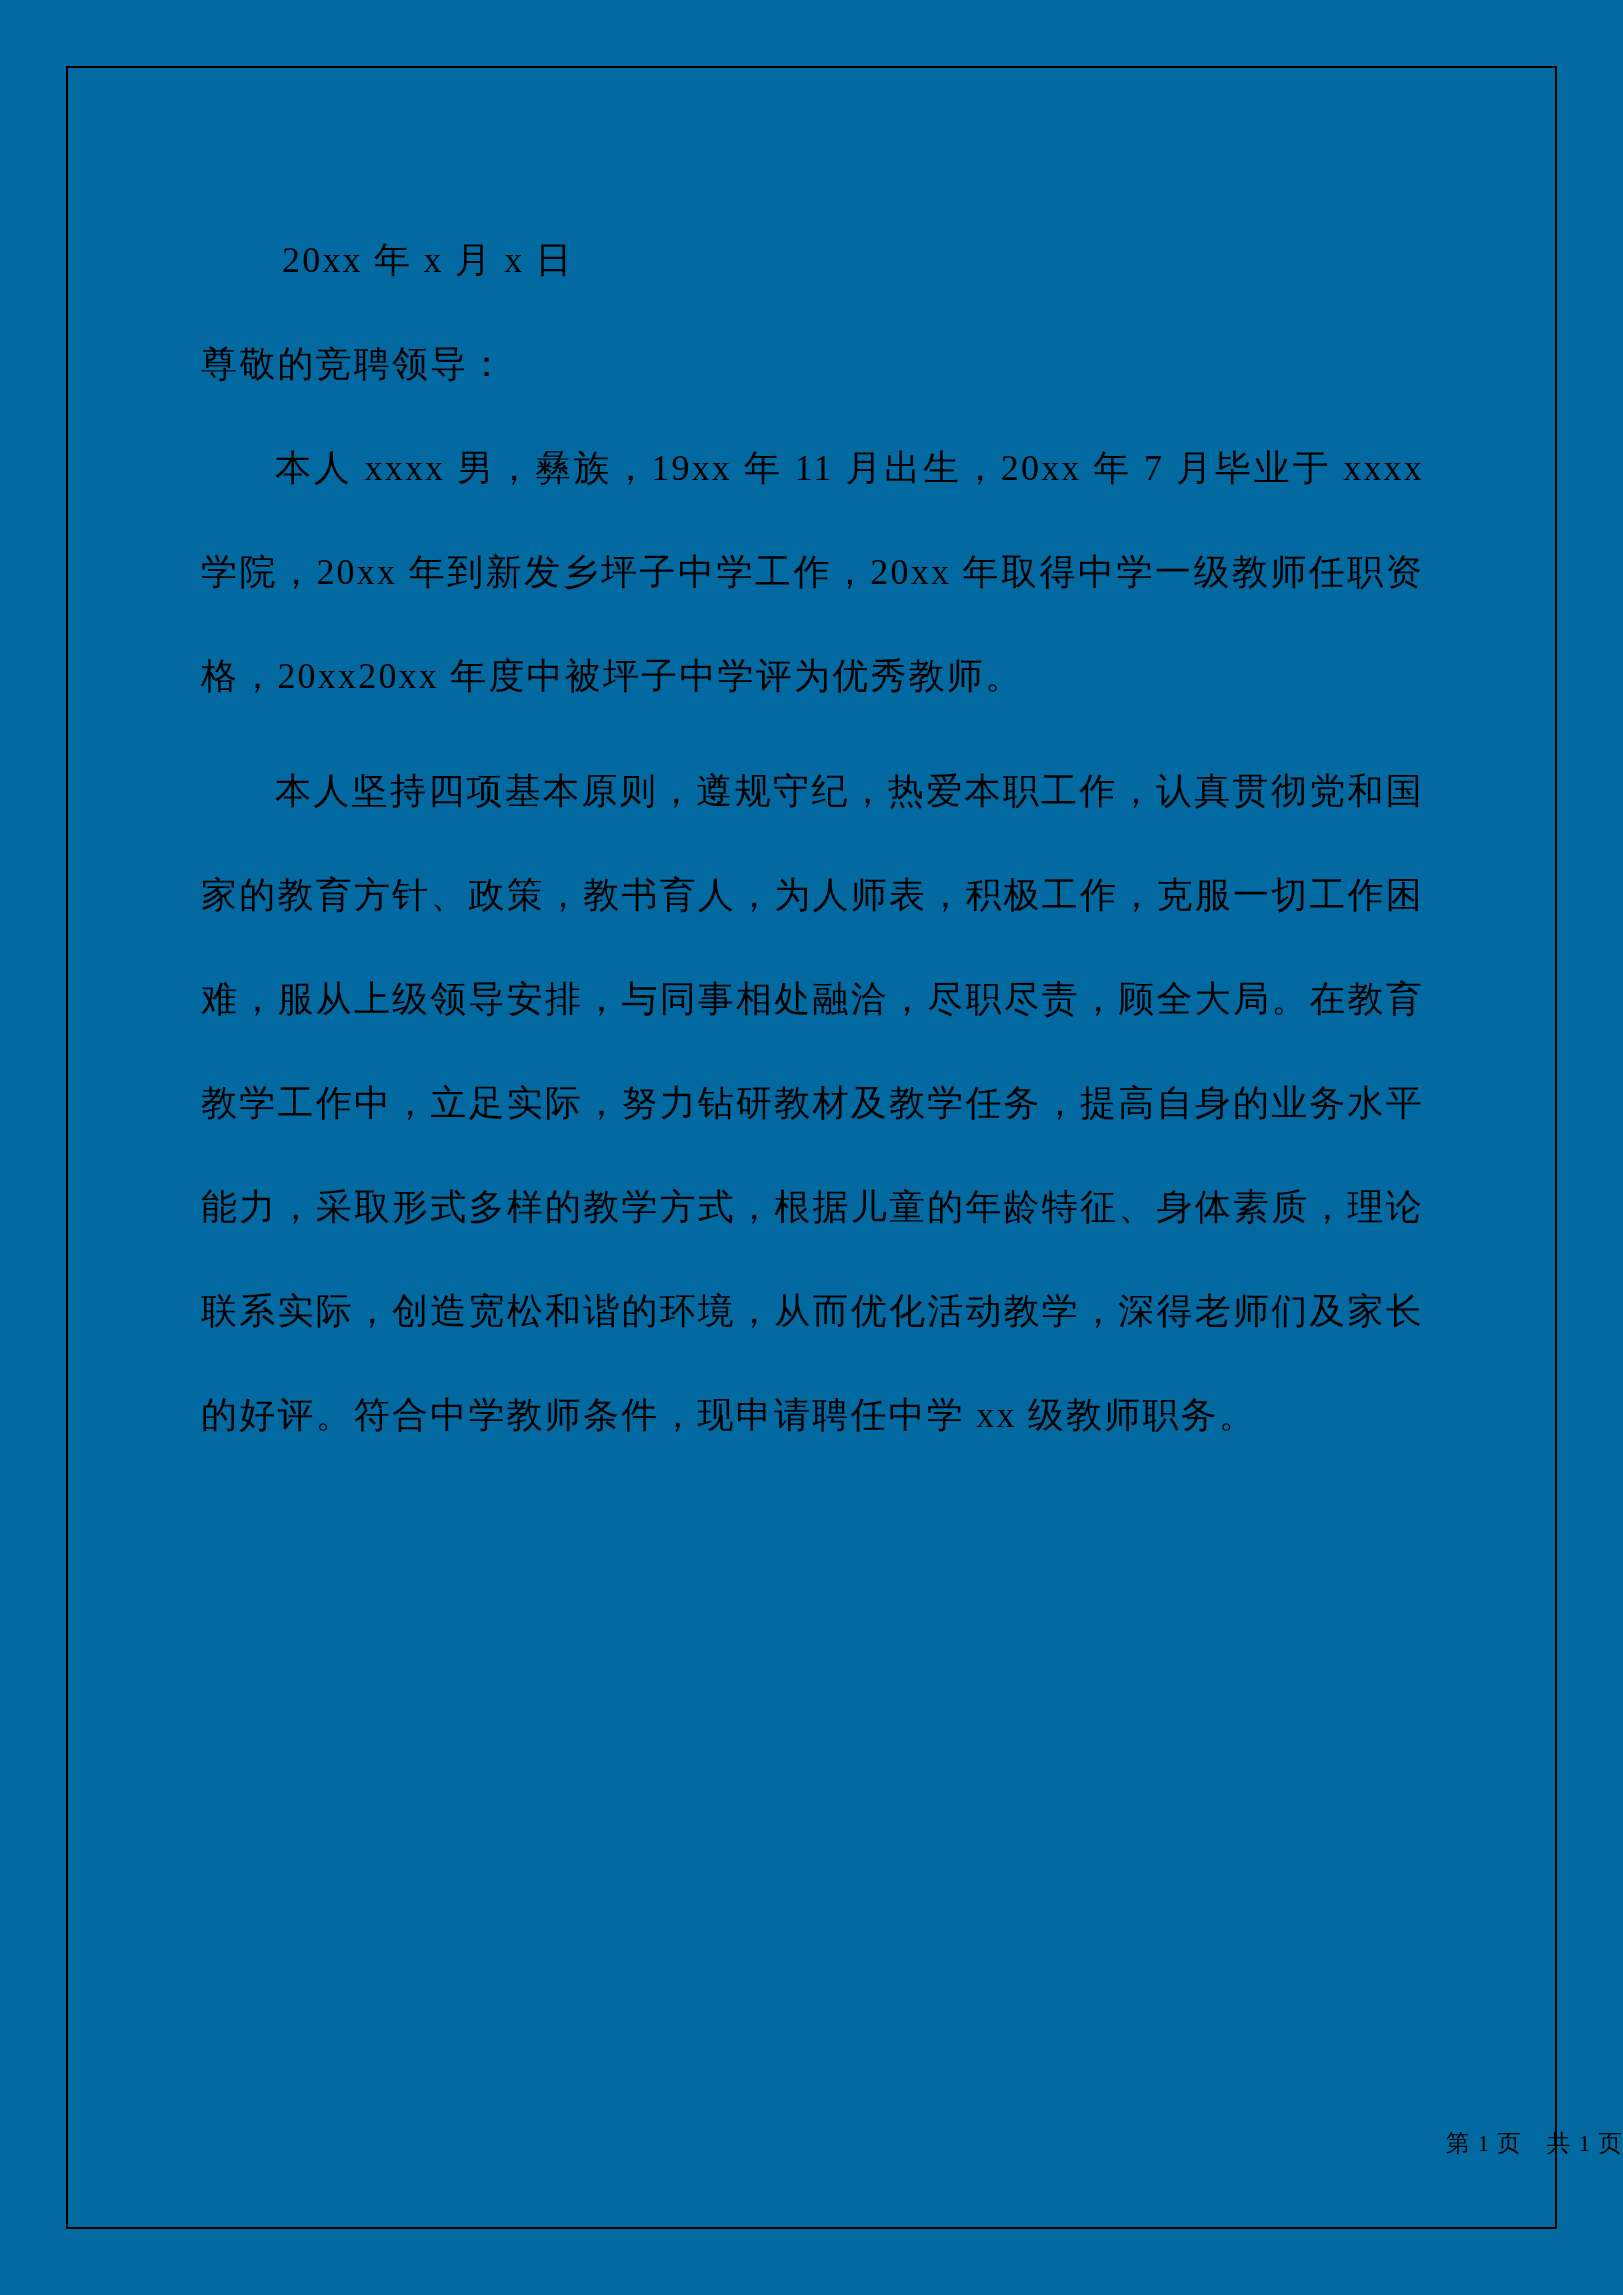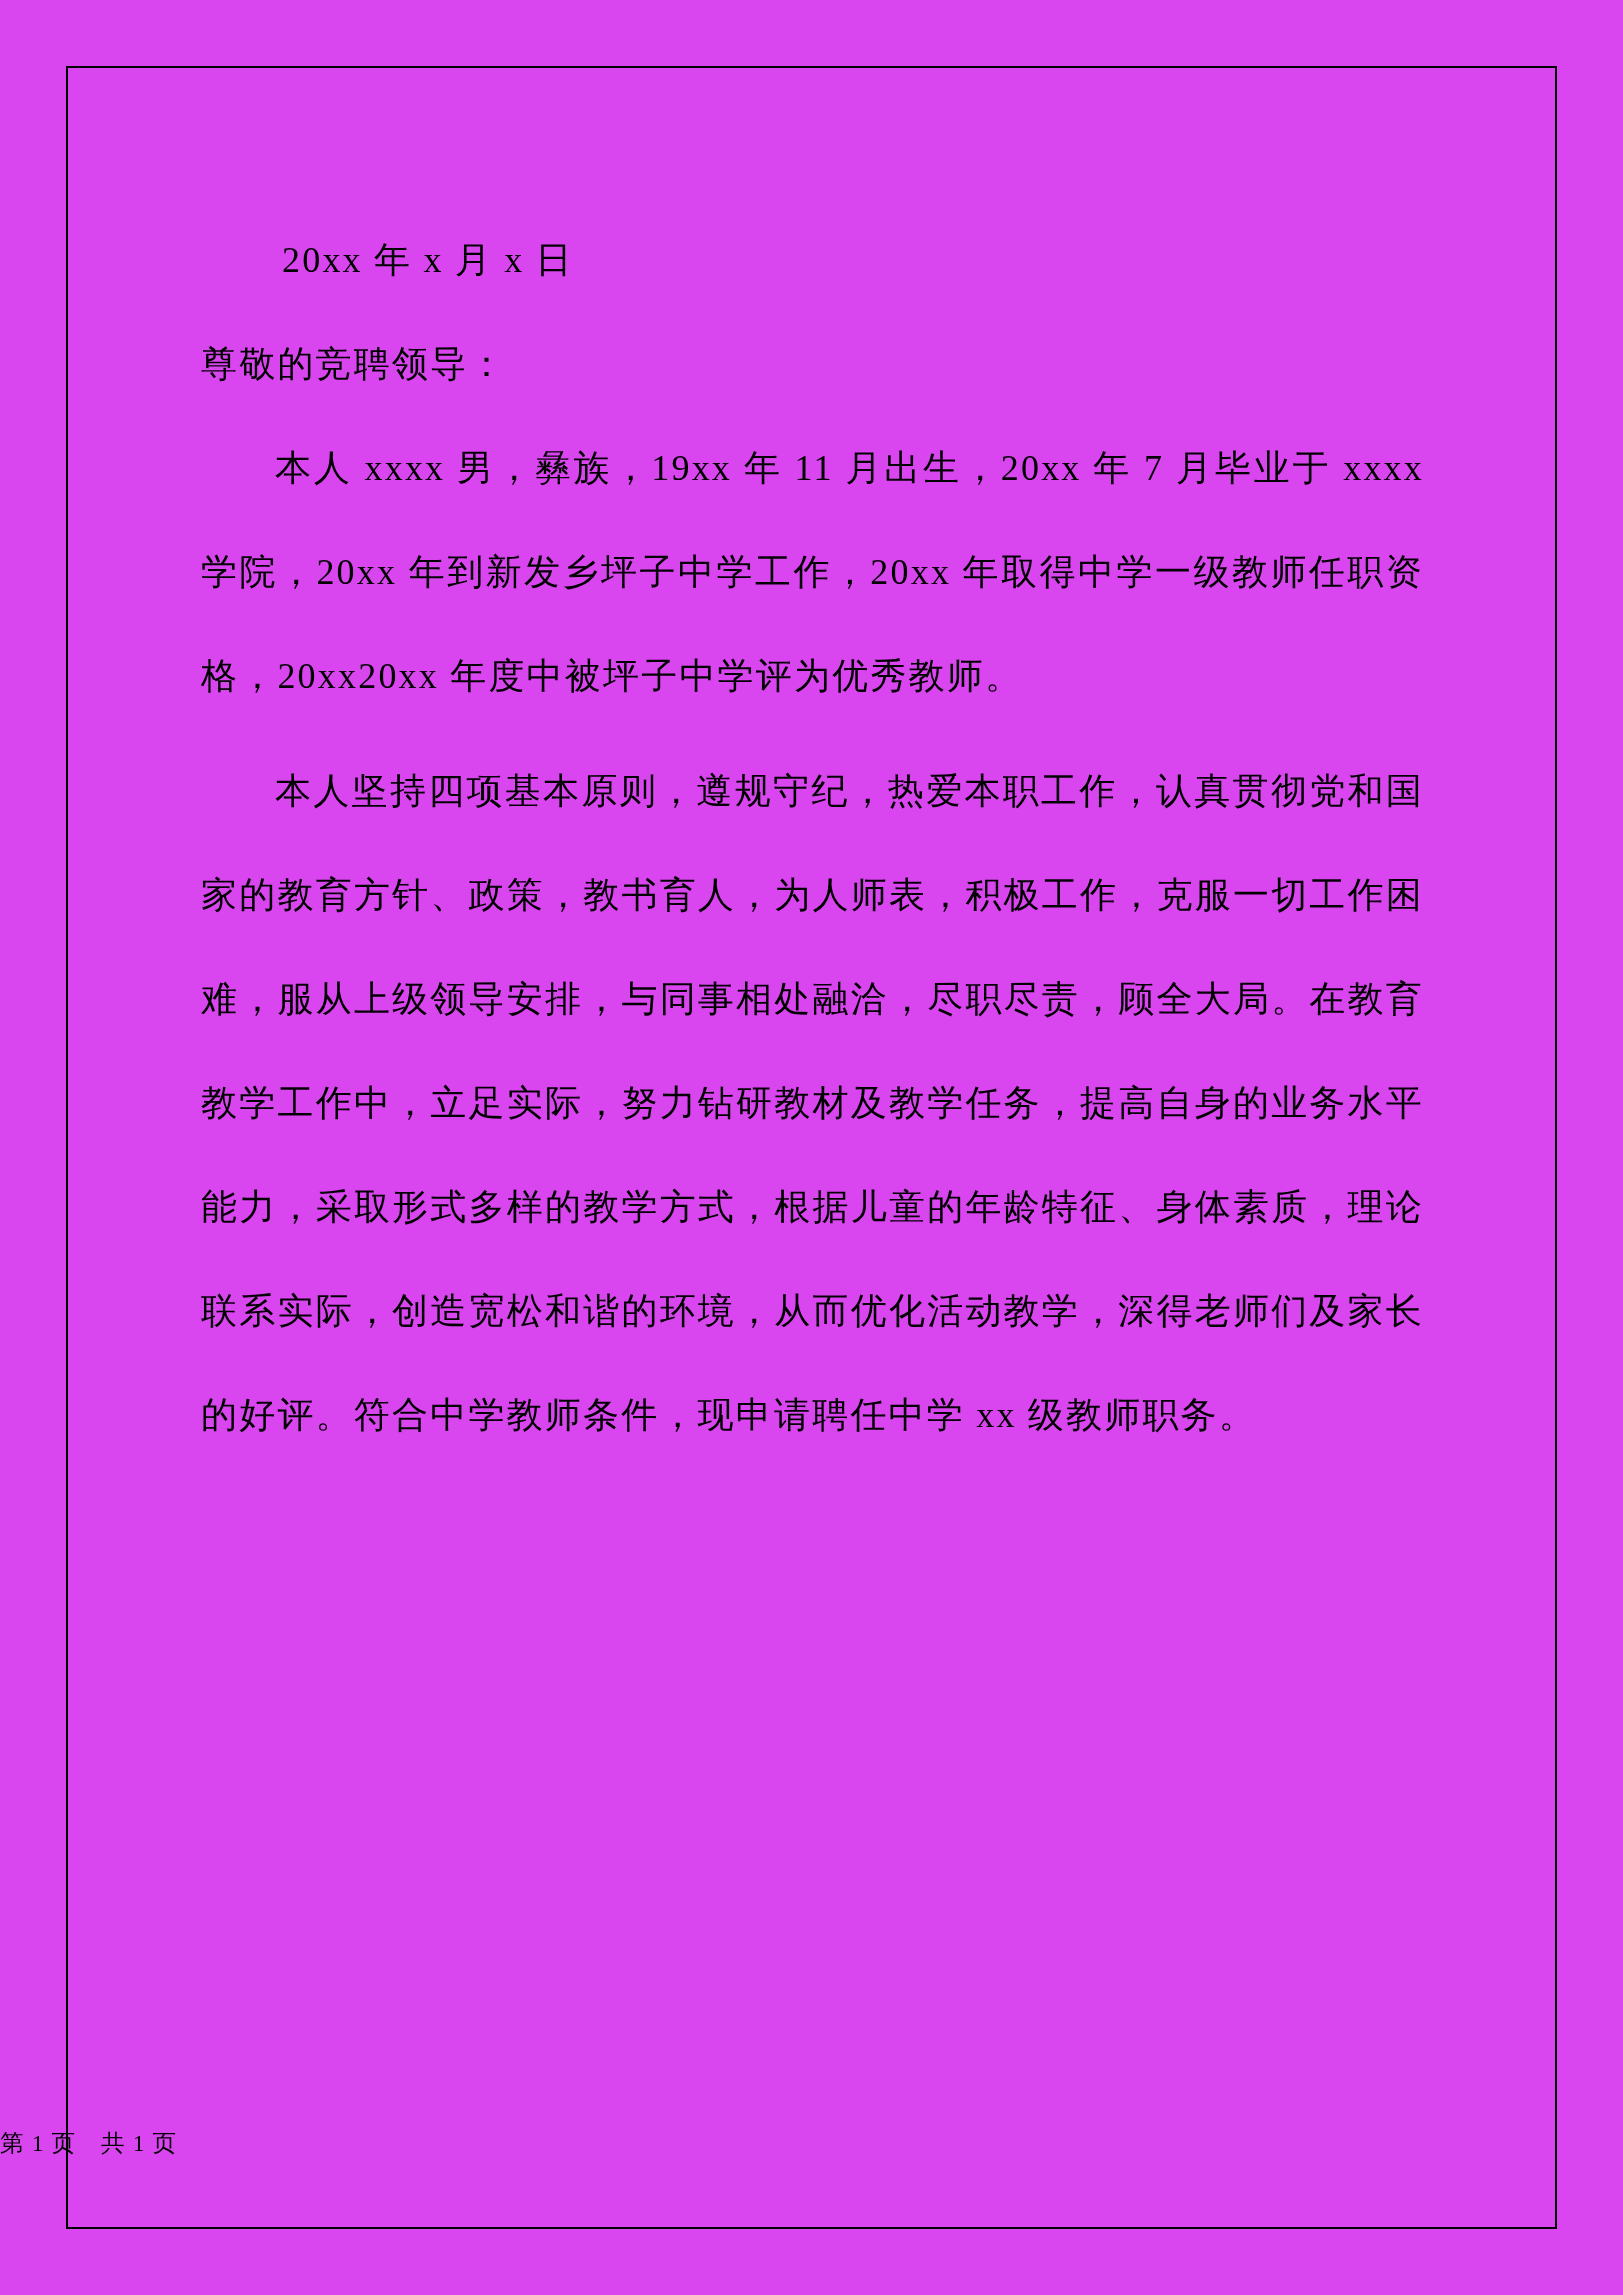--- a/index.html
+++ b/index.html
@@ -4,21 +4,21 @@
 <style>
   html, body {
     margin: 0;
     padding: 0;
     background: #ffffff;
   }
   .page {
     position: relative;
     width: 1623px;
     height: 2295px;
-    background: #d946ef;
+    background: #0369a1;
     color: #000000;
     font-family: "Liberation Serif", "DejaVu Serif", serif;
     overflow: hidden;
   }
   .frame {
     position: absolute;
     left: 66px;
     top: 66px;
     width: 1491px;
     height: 2163px;
@@ -49,21 +49,21 @@
     text-indent: 74px;
   }
   .para + .para {
     margin-top: 11.2px;
   }
   .footer {
     position: absolute;
     left: 0;
     top: 2127px;
     width: 100%;
-    text-align: left;
+    text-align: right;
     font-size: 23.6px;
     letter-spacing: 1.1px;
     white-space: pre;
   }
 </style>
 </head>
 <body>
 
 <div class="page">
   <div class="frame"></div>

